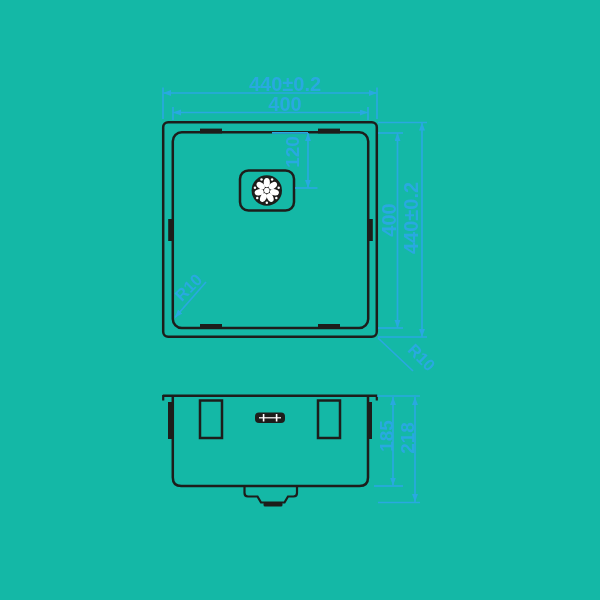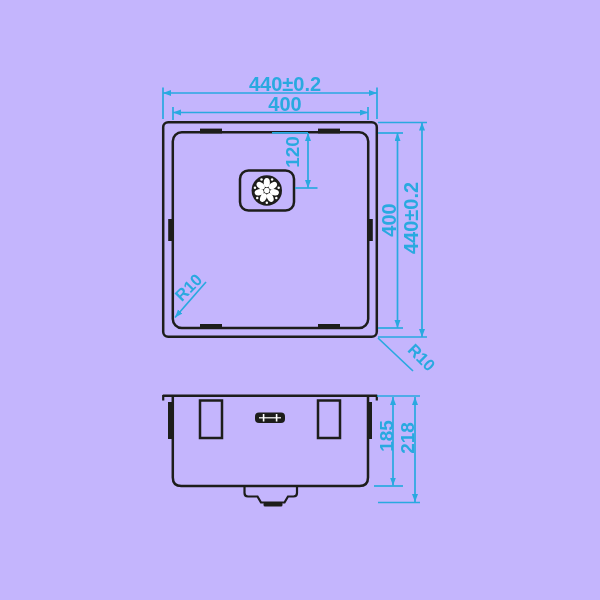--- a/index.html
+++ b/index.html
@@ -1,16 +1,16 @@
 <!DOCTYPE html>
 <html><head>
 <meta charset="utf-8">
 <style>
   html,body{margin:0;padding:0;background:#ffffff;}
-  .canvas{position:relative;width:600px;height:600px;background:#c4b5fd;overflow:hidden;}
+  .canvas{position:relative;width:600px;height:600px;background:#14b8a6;overflow:hidden;}
   svg{display:block;}
   .bk{stroke:#1d1d1b;fill:none;stroke-width:2.5;}
   .bkthin{stroke:#1d1d1b;fill:none;stroke-width:2.2;}
   .bkf{fill:#1d1d1b;stroke:none;}
   .wh{fill:#ffffff;stroke:none;}
   .cy{stroke:#29a9e0;fill:none;stroke-width:1.7;}
   .cyt{fill:#29a9e0;font-family:"Liberation Sans",sans-serif;font-weight:bold;
        font-size:20px;text-anchor:middle;}
   .cyt-m{font-size:19px;}
   .cyt-s{font-size:16.5px;}

